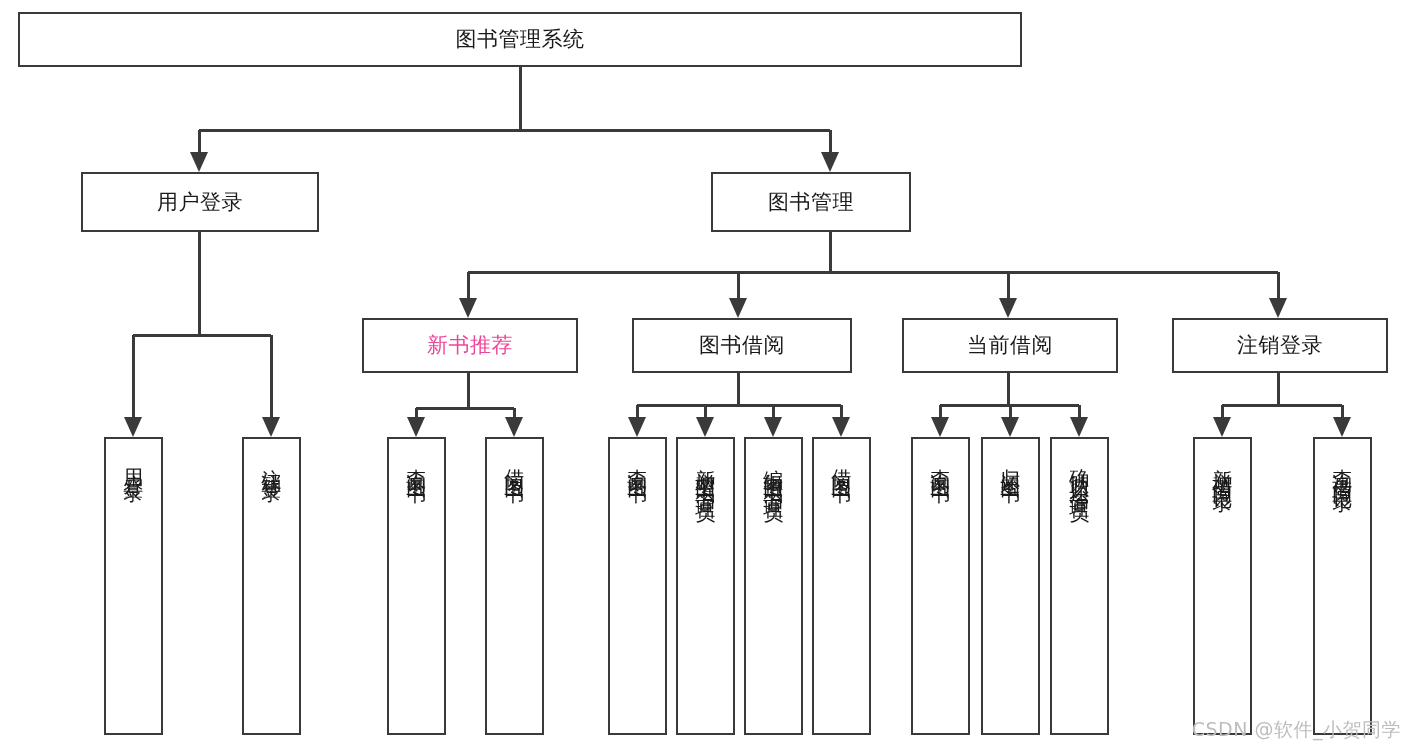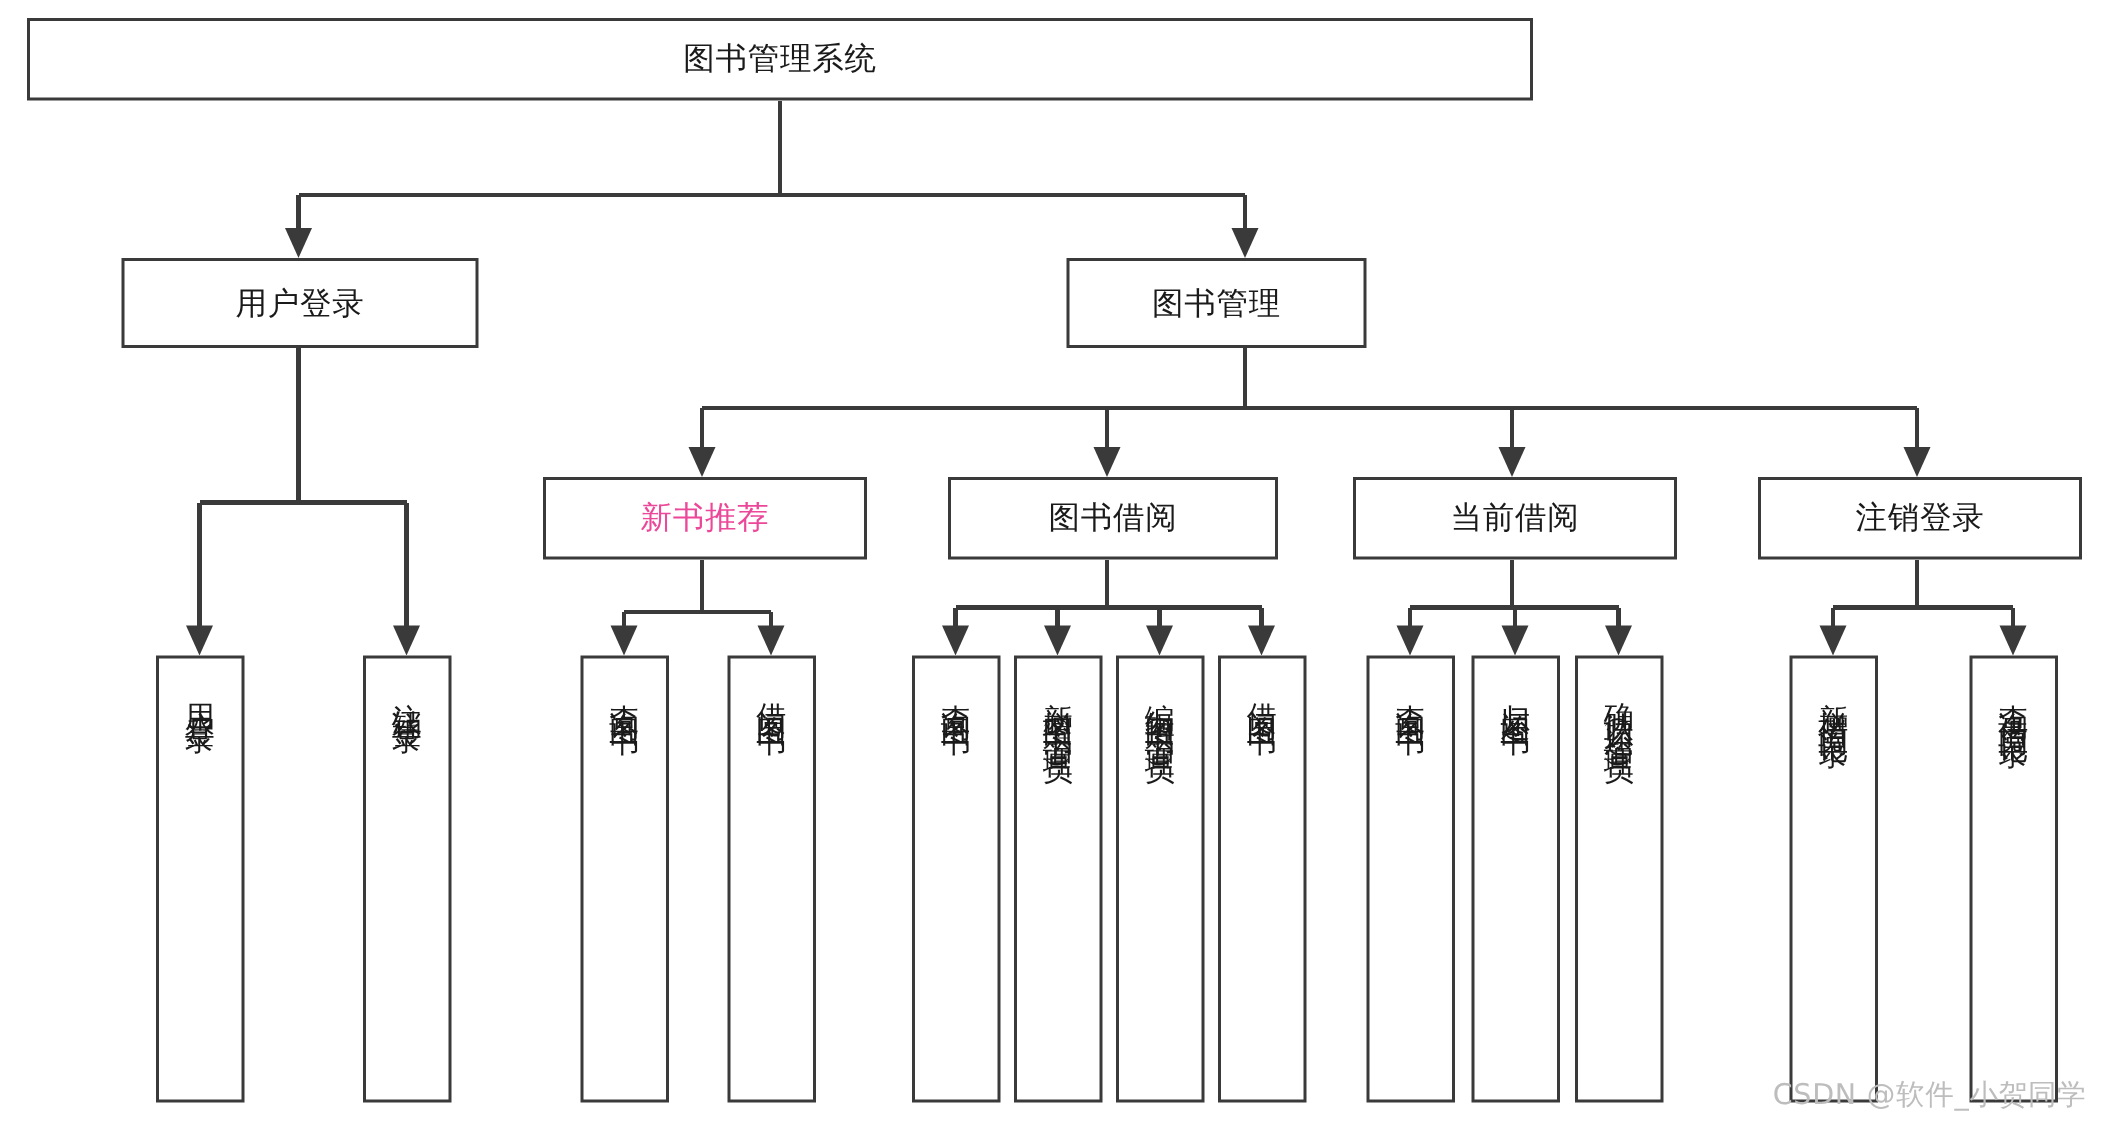--- a/index.html
+++ b/index.html
@@ -54,21 +54,21 @@
   .connector-layer {
     position: absolute;
     left: 0;
     top: 0;
     width: 1405px;
     height: 747px;
     pointer-events: none;
   }
   .watermark {
     position: absolute;
-    right: 14px;
+    right: 4px;
     bottom: 4px;
     color: #bdbdbd;
     font-size: 19px;
     letter-spacing: 0.5px;
     white-space: nowrap;
   }
 </style>
 </head>
 <body>
 

